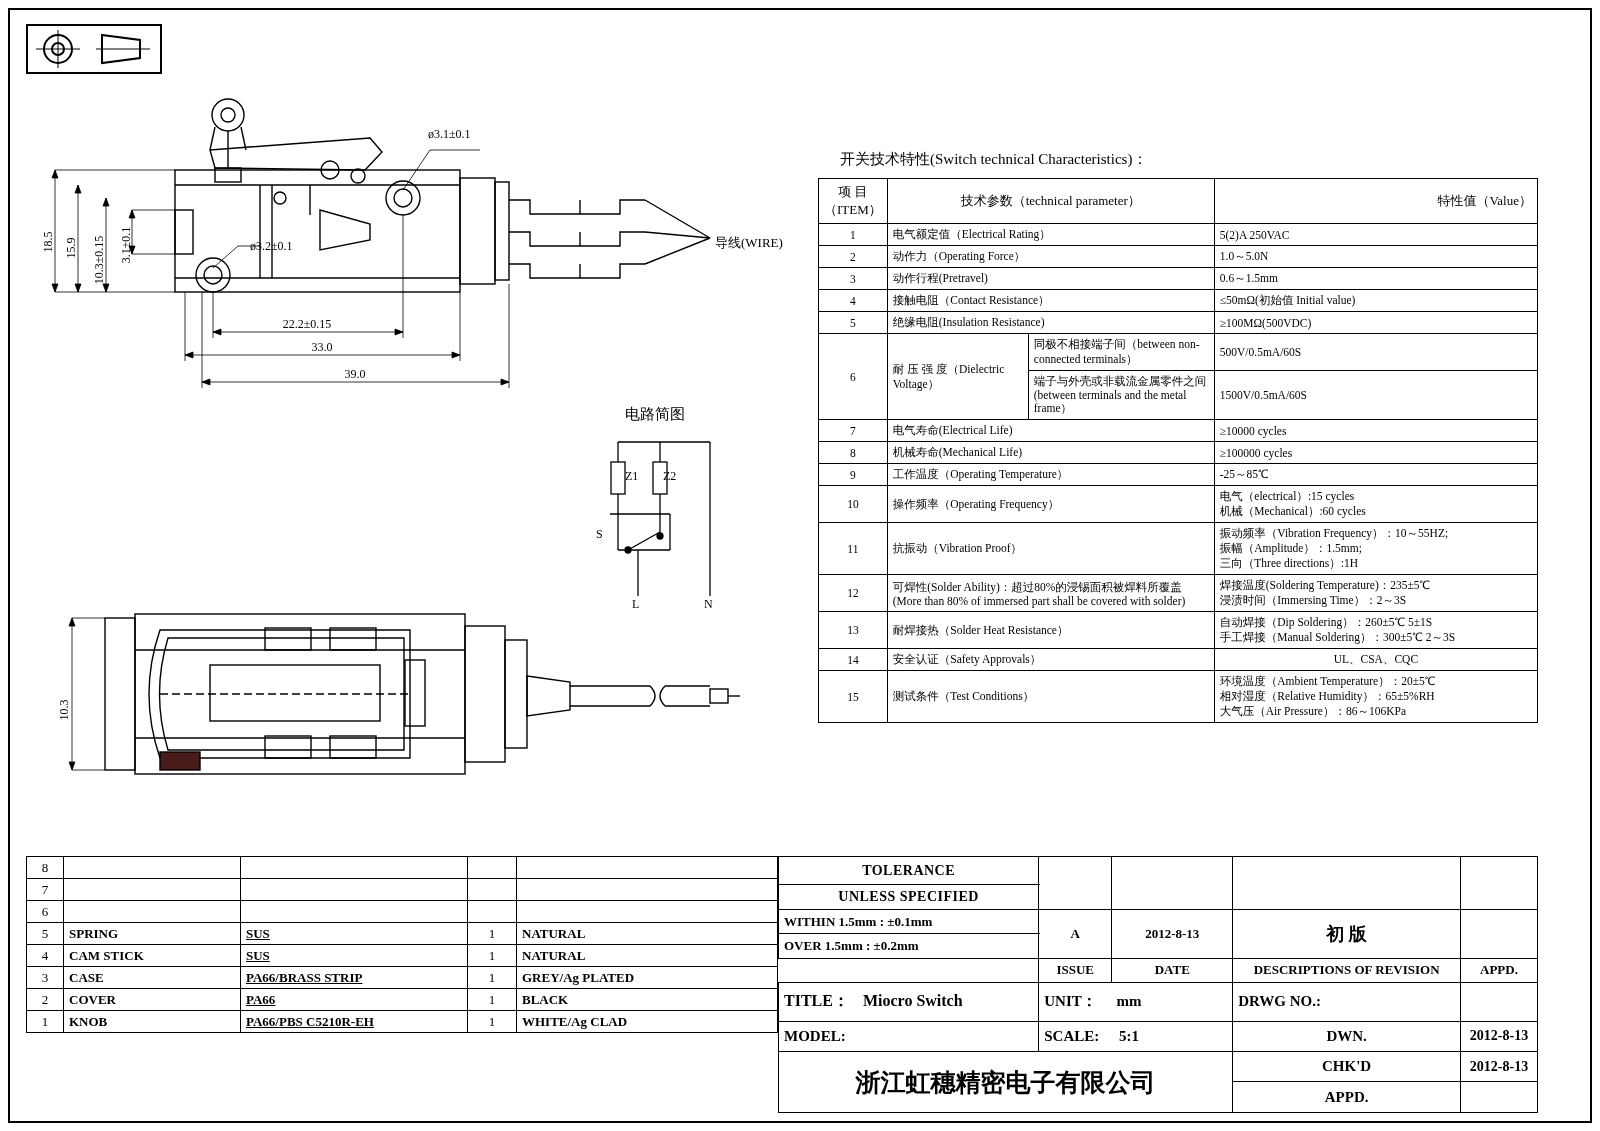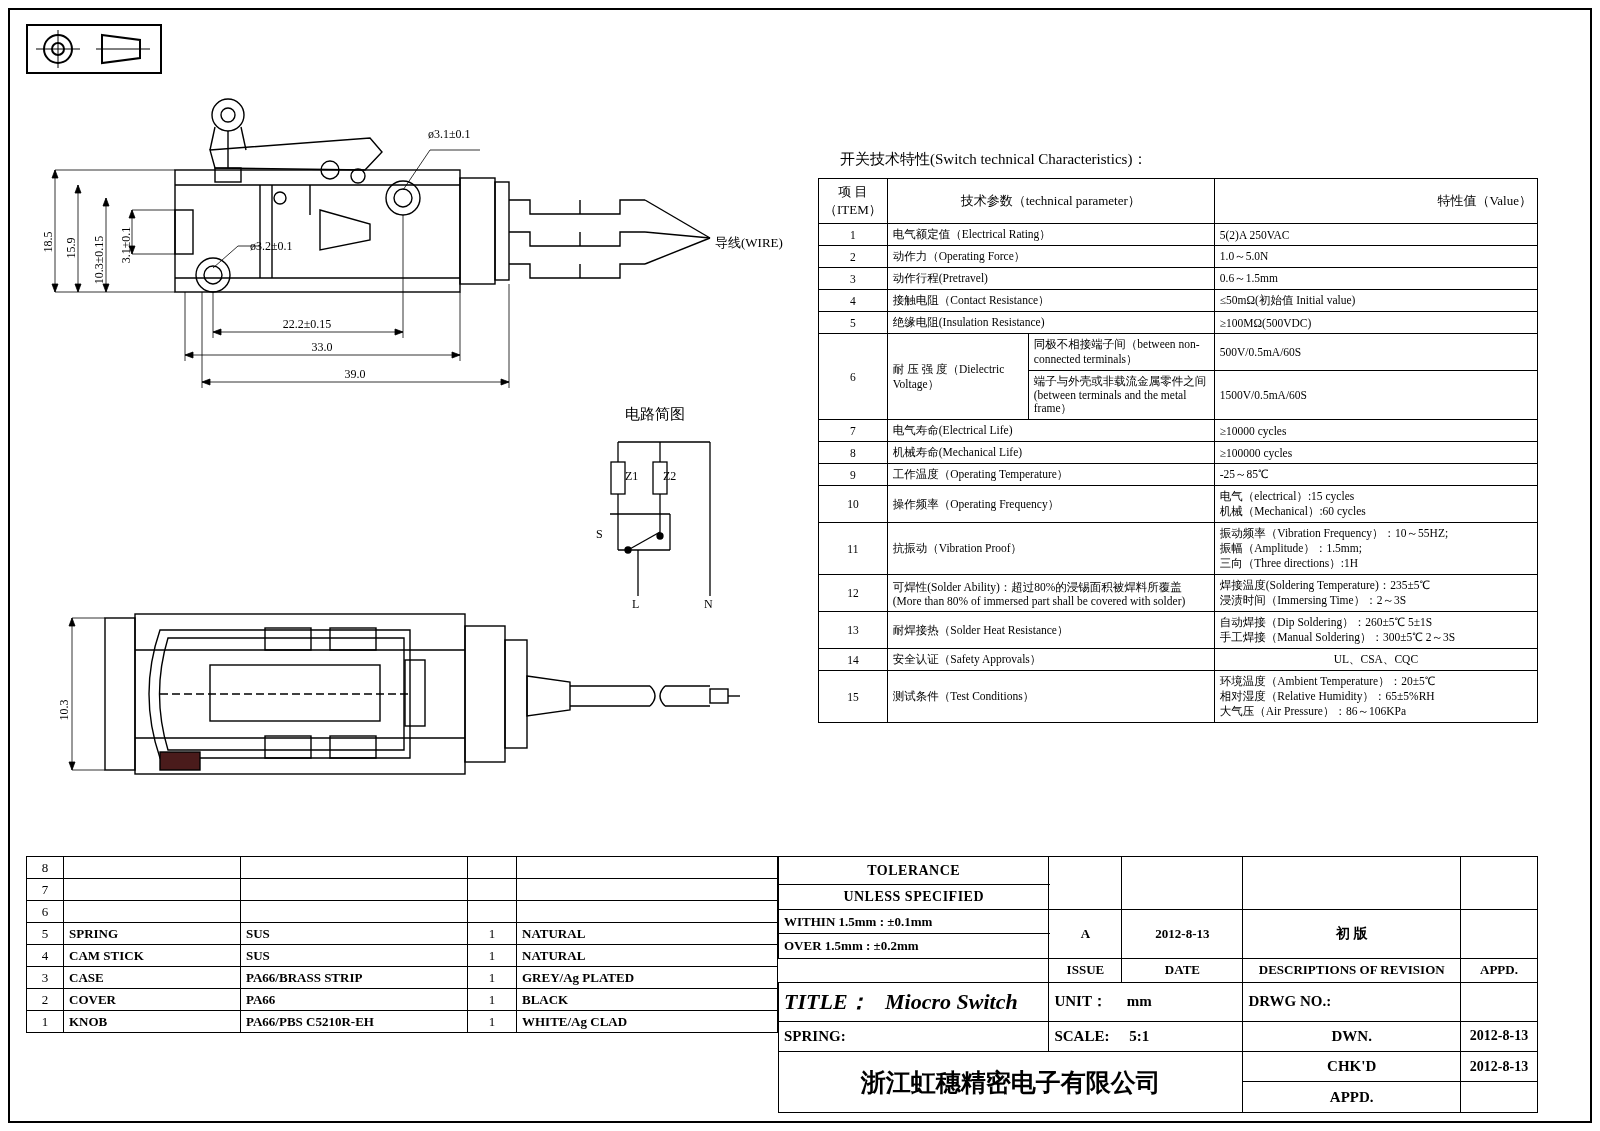--- a/index.html
+++ b/index.html
@@ -25,34 +25,34 @@
   .circ-label{position:absolute;left:615px;top:395px;font-size:15px;}
 
   
   .wire-label{position:absolute;left:705px;top:224px;font-size:13px;}
 
   
   .parts{position:absolute;left:16px;top:846px;width:752px;border-collapse:collapse;font-size:13px;font-family:"Liberation Serif",serif;}
   .parts td{border:1px solid #000;height:21px;padding:0 5px;white-space:nowrap;}
   .parts .no{width:26px;text-align:center;}
   .parts .pt{width:166px;}
-  .parts .mt{width:216px;}
+  .parts .mt{width:216px;text-decoration:underline;}
   .parts .qty{width:38px;text-align:center;}
   .parts .fin{width:auto;}
   .parts .hdr td{text-align:center;font-weight:bold;}
   .parts .pt,.parts .mt,.parts .fin{font-weight:bold;}
 
   
   .titleblock{position:absolute;left:768px;top:846px;width:760px;height:257px;}
   .tb{border-collapse:collapse;width:100%;height:100%;font-size:13px;}
   .tb td{border:1px solid #000;padding:1px 5px;}
   .ctr{text-align:center;}
   .b{font-weight:bold;}
   .tol1{font-size:14px;font-weight:bold;text-align:center;letter-spacing:.5px;}
-  .big{font-size:22px;font-weight:bold;font-style:italic;}
+  .big{font-size:16px;font-weight:bold;}
   .company{font-size:25px;font-weight:bold;text-align:center;font-family:Liberation Serif, serif;margin-left:10px;}
 
   
   .draw{position:absolute;left:0;top:0;width:808px;height:846px;}
   .dim{font-size:12px;font-family:"Liberation Serif",serif;}
   svg text{font-family:"Liberation Serif",serif;}
 </style>
 </head>
 <body>
 
@@ -434,21 +434,21 @@
         <td colspan="2" class="tol1">UNLESS  SPECIFIED</td>
         <td style="border-top:0;border-bottom:0"></td>
         <td style="border-top:0;border-bottom:0"></td>
         <td style="border-top:0;border-bottom:0"></td>
         <td style="border-top:0;border-bottom:0"></td>
       </tr>
       <tr style="height:24px">
         <td colspan="2" class="b">WITHIN 1.5mm : ±0.1mm</td>
         <td class="ctr b" rowspan="2">A</td>
         <td class="ctr b" rowspan="2">2012-8-13</td>
-        <td class="ctr b" rowspan="2" style="font-size:14px">初 版</td>
+        <td class="ctr b" rowspan="2" style="font-size:18px">初 版</td>
         <td class="ctr b" rowspan="2"></td>
       </tr>
       <tr style="height:24px">
         <td colspan="2" class="b">OVER 1.5mm : ±0.2mm</td>
       </tr>
       <tr style="height:24px">
         <td colspan="2" style="border:0"></td>
         <td class="ctr b">ISSUE</td>
         <td class="ctr b">DATE</td>
         <td class="ctr b">DESCRIPTIONS OF REVISION</td>
@@ -461,21 +461,21 @@
         </td>
         <td colspan="2" class="b" style="font-size:15px">
           <span>UNIT：</span>
           <span style="margin-left:16px">mm</span>
         </td>
         <td class="b" style="font-size:15px">DRWG NO.:</td>
         <td></td>
       </tr>
       <tr style="height:30px">
         <td colspan="2" class="b" style="font-size:15px">
-          <span>SPRING:</span>
+          <span>MODEL:</span>
           <span style="margin-left:6px"></span>
         </td>
         <td colspan="2" class="b" style="font-size:15px">
           <span>SCALE:</span>
           <span style="margin-left:16px">5:1</span>
         </td>
         <td class="ctr b" style="font-size:15px">DWN.</td>
         <td class="ctr b" rowspan="1" style="font-size:14px;white-space:nowrap">2012-8-13</td>
       </tr>
       <tr style="height:30px">

